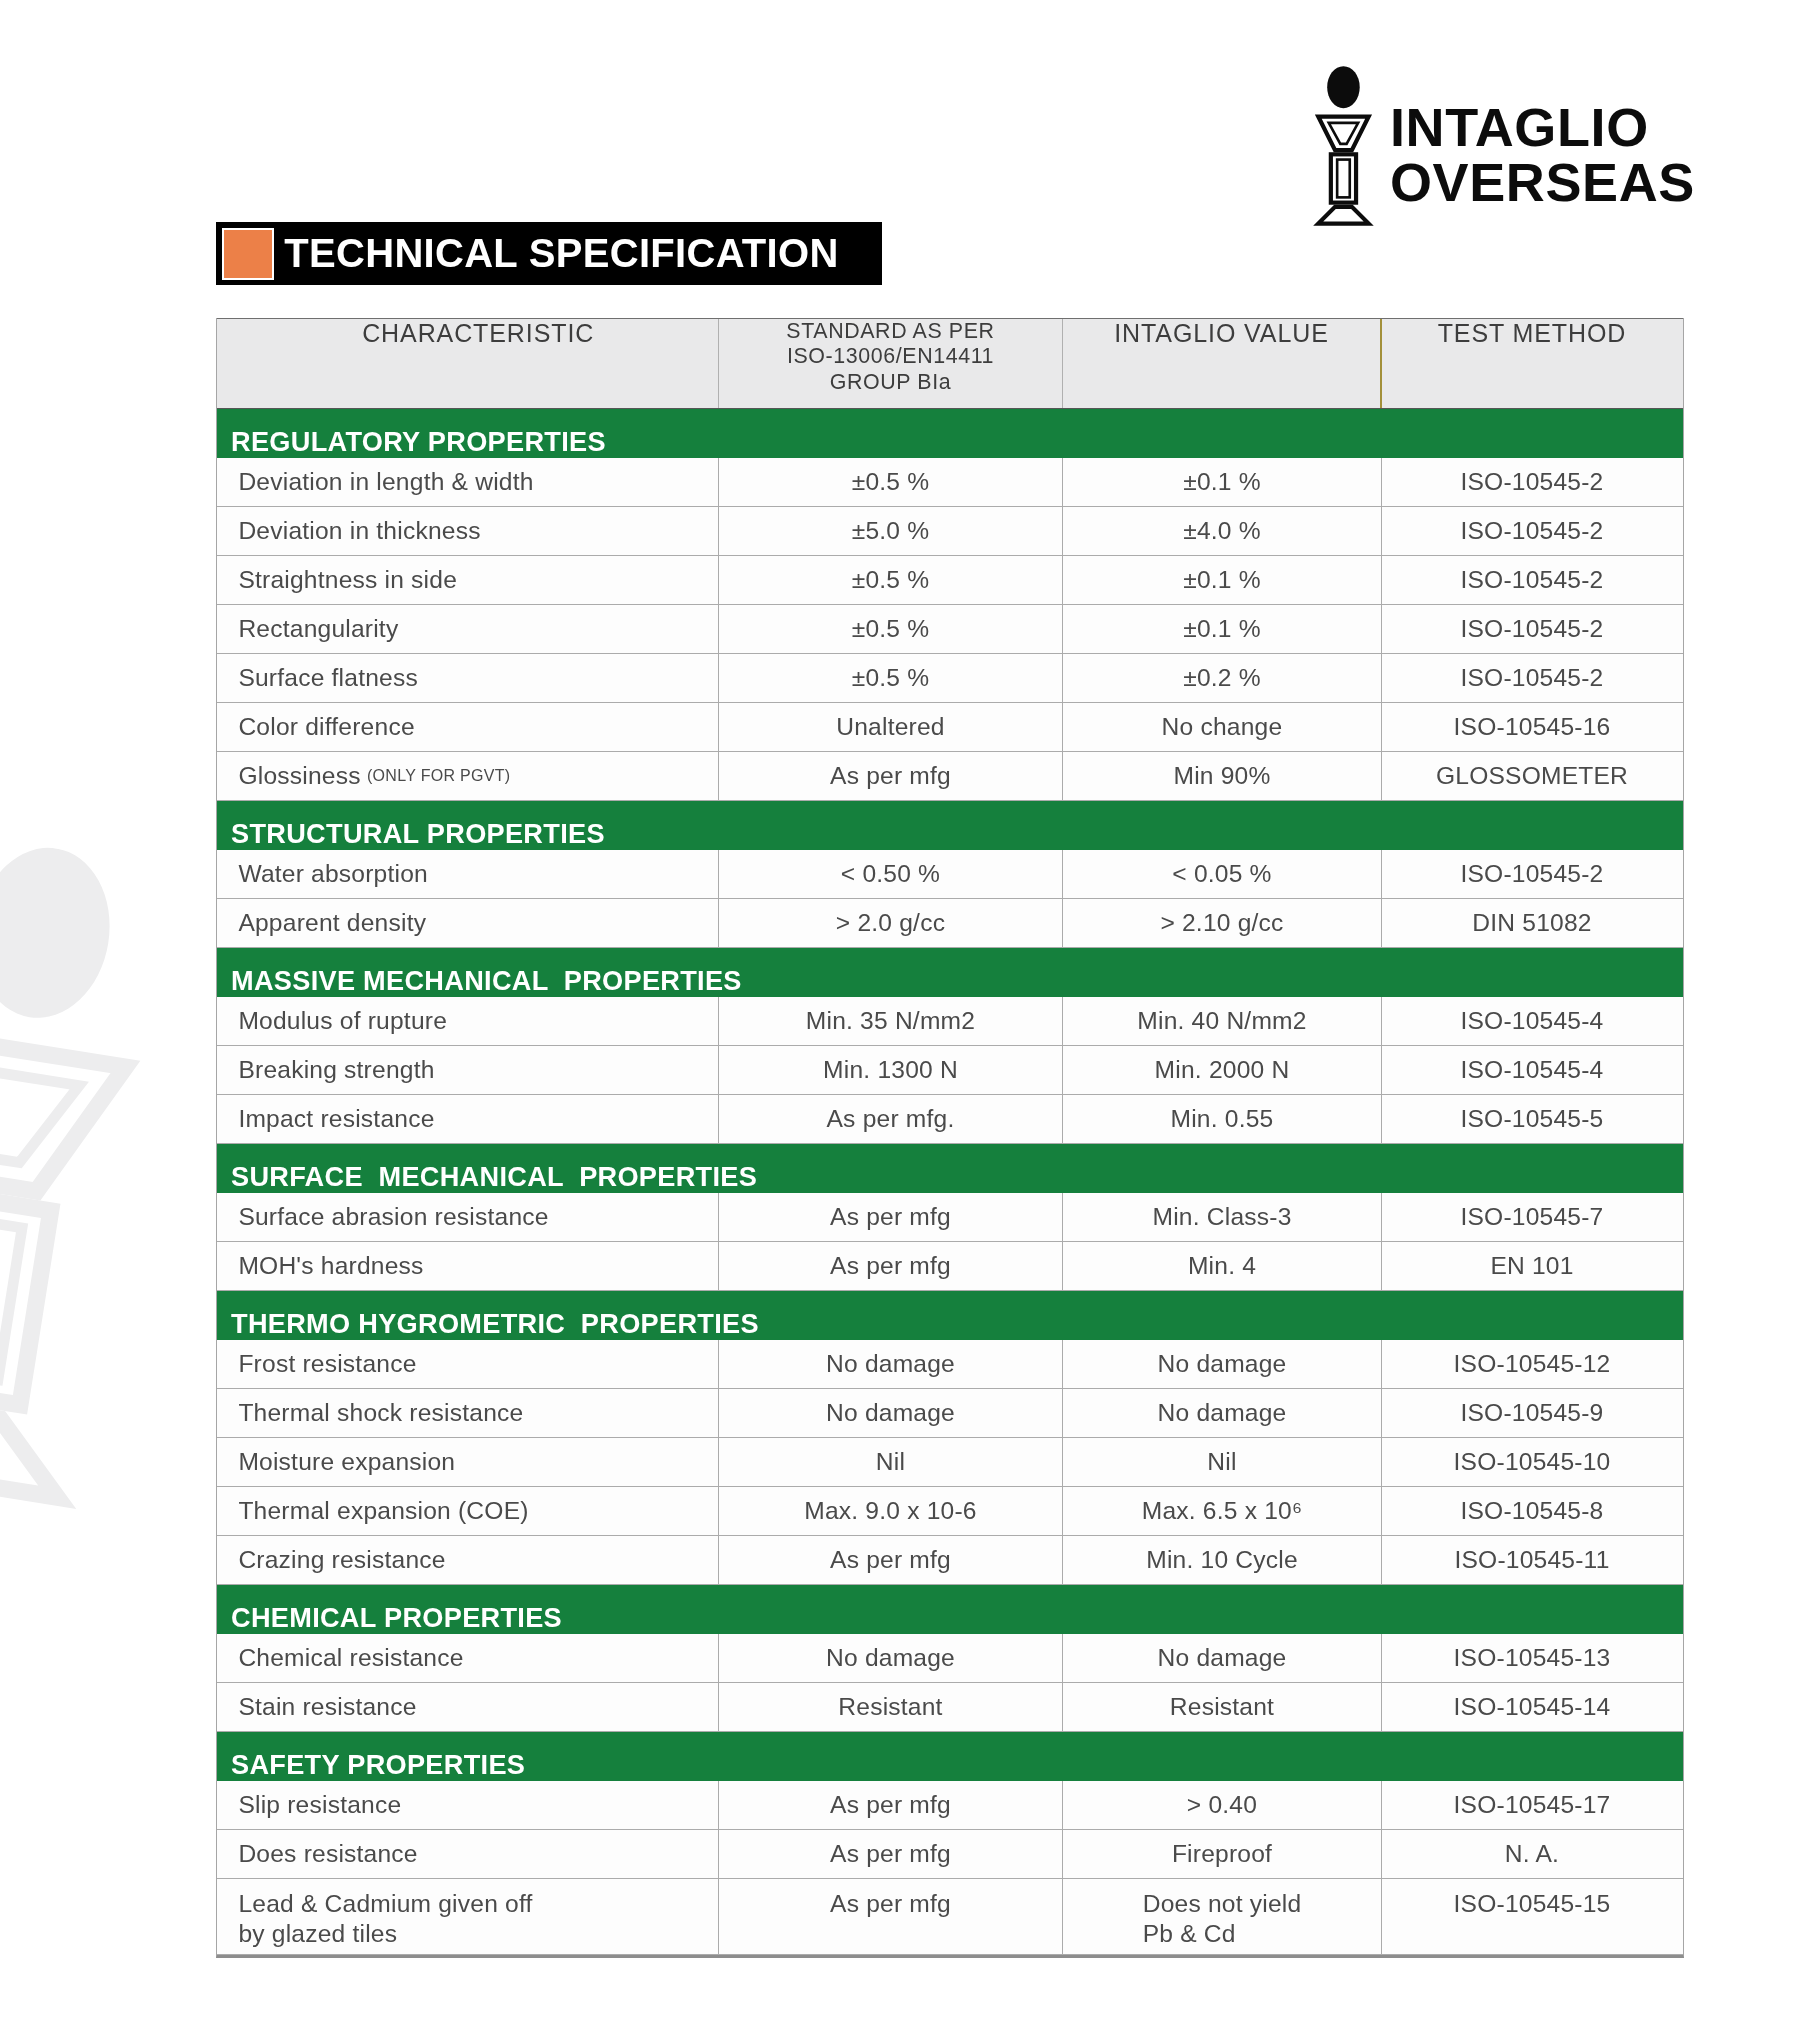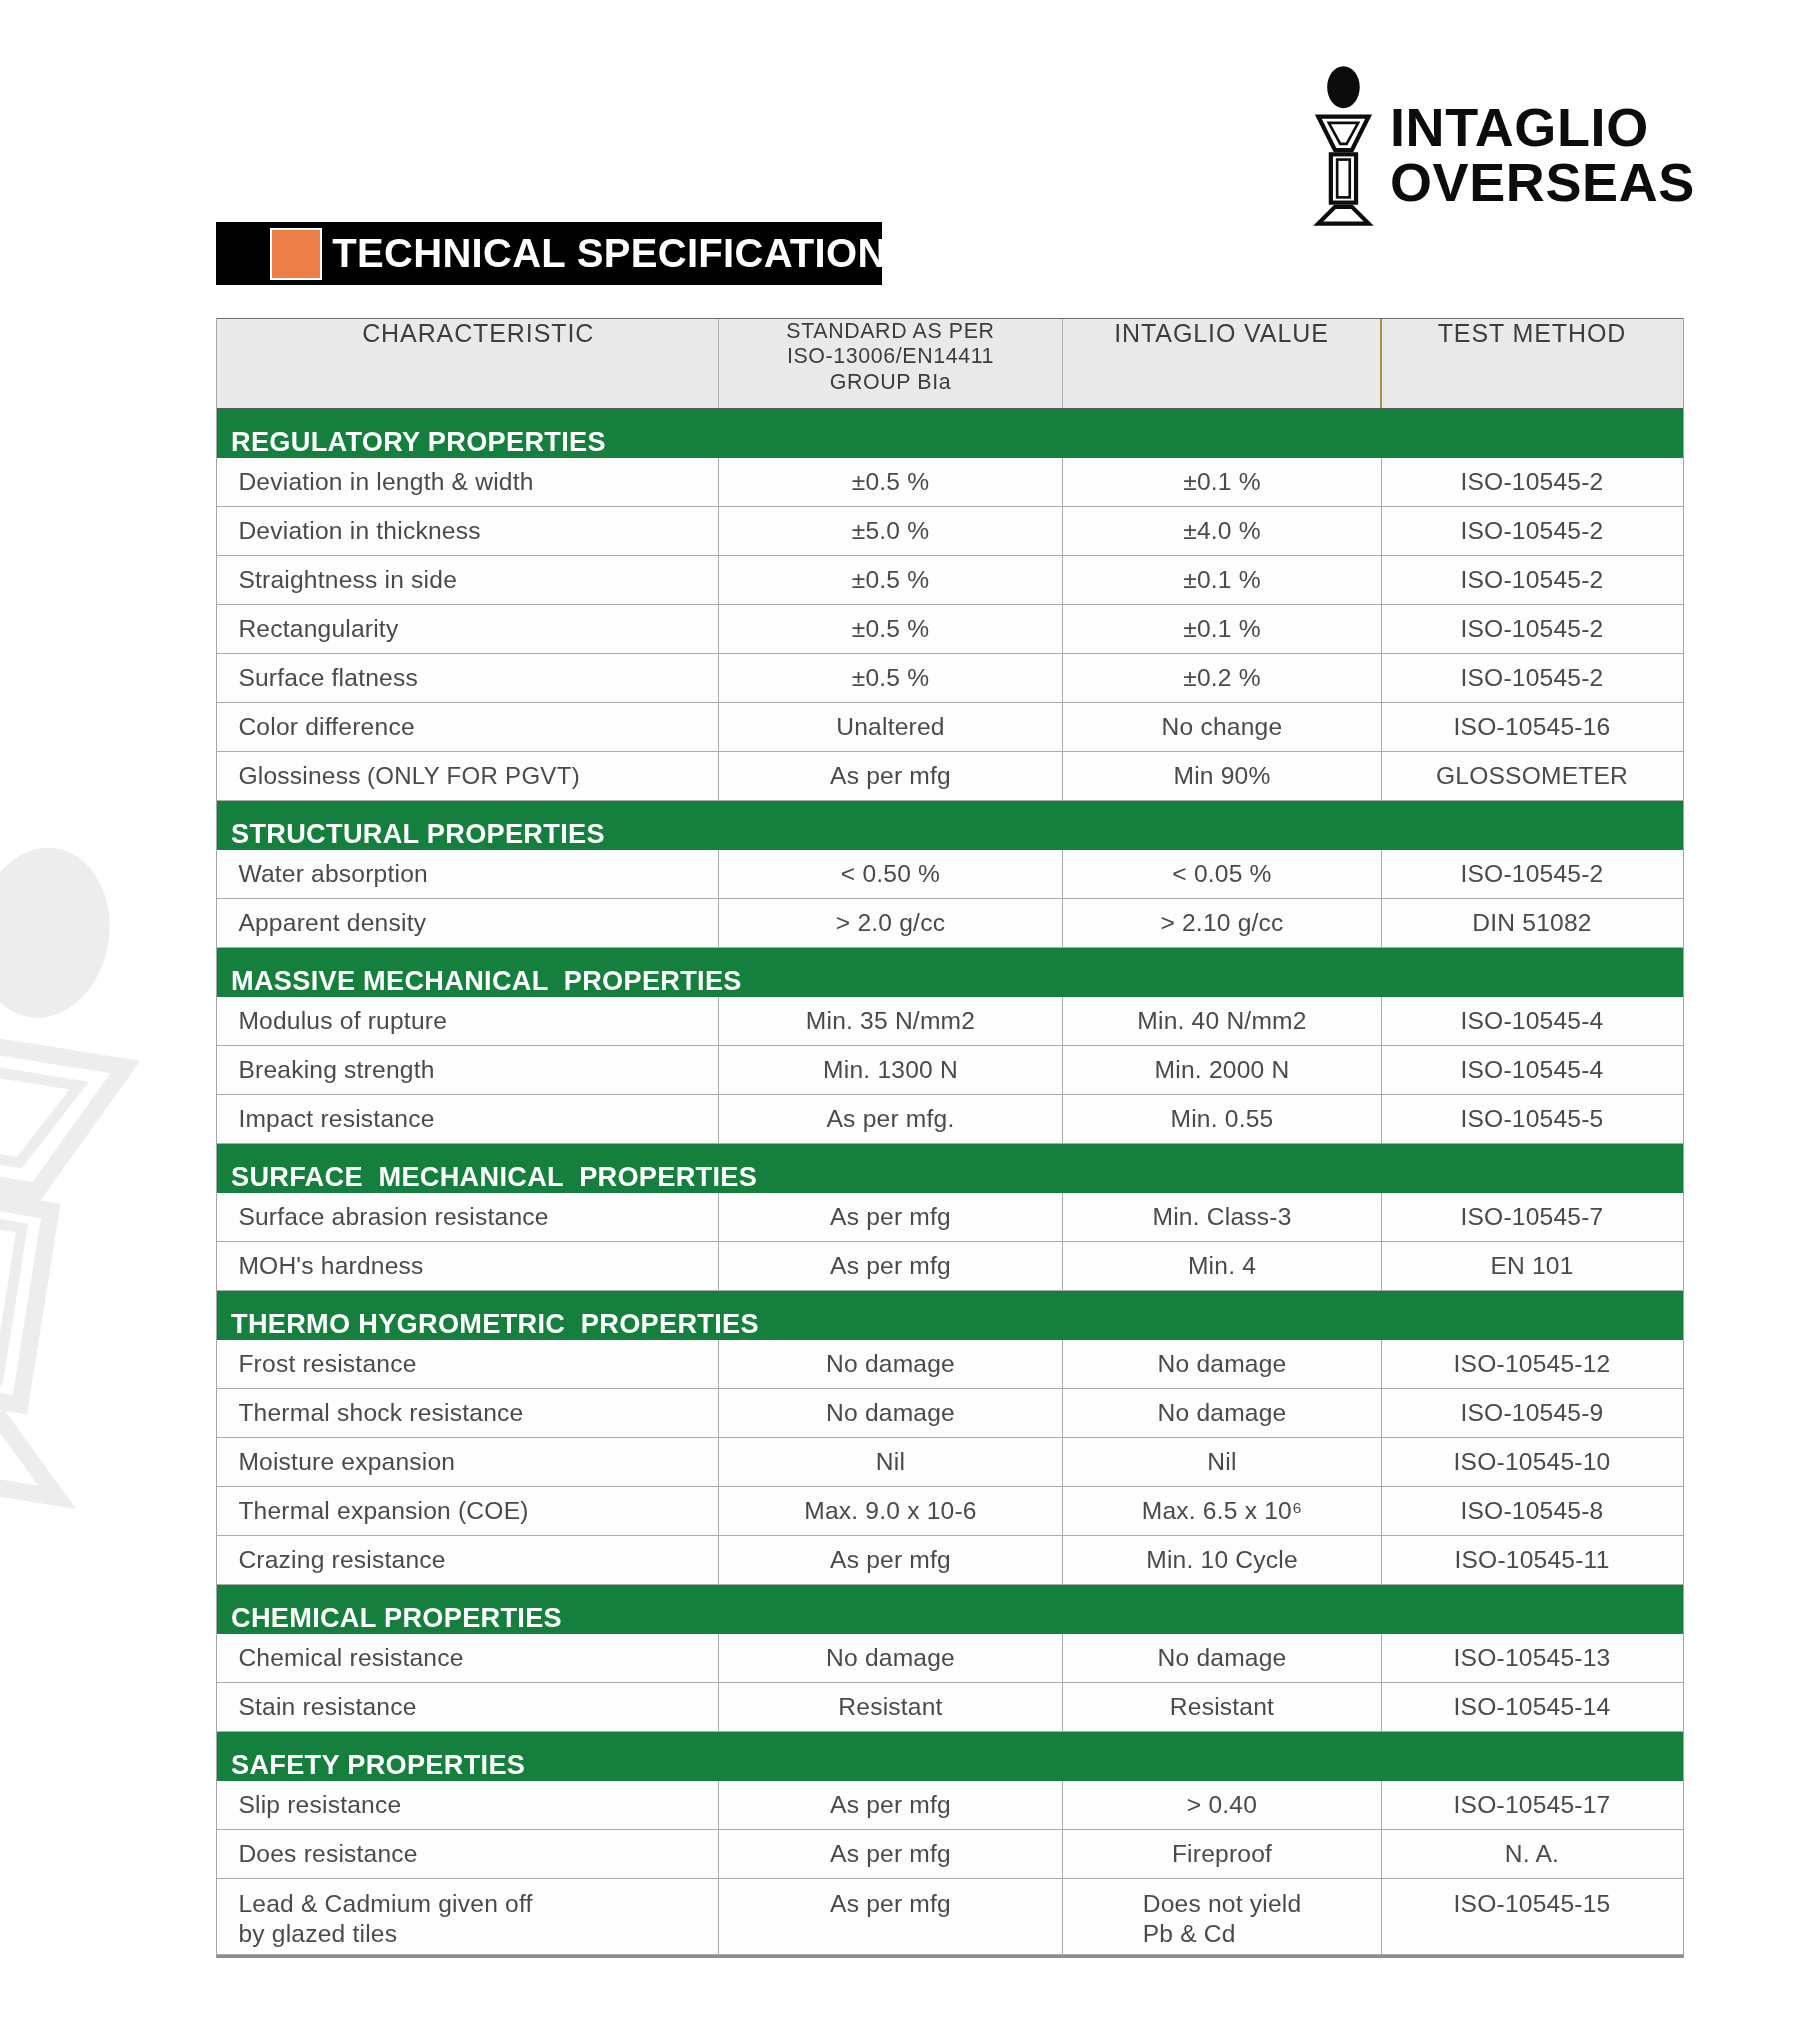--- a/index.html
+++ b/index.html
@@ -7,21 +7,21 @@
     width:1816px;height:2025px;position:relative;overflow:hidden;
     background:#ffffff;font-family:"Liberation Sans",sans-serif;
   }
   
   .watermark{position:absolute;left:-120px;top:845px;transform:rotate(9deg);opacity:1;}
   
   .logo{position:absolute;top:66px;left:1313px;display:flex;gap:14px;}
   .logo-icon{width:63px;height:163px;}
   .logo-text{font-weight:bold;color:#0c0c0c;font-size:54px;line-height:1.02;letter-spacing:0.6px;margin-top:34px;white-space:nowrap;}
   
-  .titlebar{position:absolute;left:216px;top:222px;width:666px;height:63px;background:#000;display:flex;align-items:center;box-sizing:border-box;padding-left:48px;}
+  .titlebar{position:absolute;left:216px;top:222px;width:666px;height:63px;background:#000;display:flex;align-items:center;box-sizing:border-box;}
   .accent{width:48px;height:48px;background:#ec8048;border:2.5px solid #ffffff;margin-left:6.3px;flex:0 0 auto;}
   .title{color:#ffffff;font-weight:bold;font-size:40px;letter-spacing:0.3px;margin-left:10px;white-space:nowrap;}
   
   .table{position:absolute;left:216px;top:318px;width:1468px;box-sizing:border-box;
          border-left:1.3px solid #a6a6a6;border-right:1.3px solid #a6a6a6;border-bottom:3.8px solid #8d8d8d;background:#fdfdfd;}
   .thead{display:flex;height:91px;background:#e9e9ea;border-top:1.9px solid #6f6f6f;border-bottom:1.9px solid #565656;box-sizing:border-box;}
   .th{display:flex;justify-content:center;color:#3d3d3d;letter-spacing:0.9px;box-sizing:border-box;font-size:25px;}
   .th span{white-space:pre-line;text-align:center;line-height:1.18;}
   .th.c1{font-size:21.4px;letter-spacing:0.6px;}
   .th.c0,.th.c1{border-right:1.3px solid #b0b0b0;}
@@ -31,21 +31,21 @@
   .r{display:flex;min-height:49px;background:#fdfdfd;border-bottom:1.3px solid #ababab;box-sizing:border-box;}
   .t{display:flex;align-items:center;box-sizing:border-box;color:#4a4a4a;font-size:24.6px;letter-spacing:0.2px;}
   .t span{white-space:pre-line;line-height:1.2;display:inline-block;text-align:left;}
   .c0{width:502px;padding-left:21.4px;box-sizing:border-box;}
   .c1{width:344px;justify-content:center;}
   .c2{width:319px;justify-content:center;}
   .c3{width:300px;justify-content:center;}
   .t.c0,.t.c1,.t.c2{border-right:1.3px solid #ababab;}
   .r.tall{min-height:76px;}
   .r.tall .t{align-items:flex-start;padding-top:10px;}
-  .note{font-size:24px;letter-spacing:0.3px;margin-left:6.3px;}
+  .note{font-size:16px;letter-spacing:0.3px;margin-left:6.3px;}
 </style>
 </head>
 <body>
 
 <div class="watermark">
   <svg width="257" height="662" viewBox="0 0 120 310">
     <ellipse cx="58" cy="40" rx="31" ry="40" fill="#ededee"></ellipse>
     <path d="M10 96 H106 L74 160 H42 Z" fill="none" stroke="#ededee" stroke-width="8"></path>
     <path d="M30 108 H86 L64 148 H52 Z" fill="none" stroke="#ededee" stroke-width="5"></path>
     <rect x="34" y="168" width="48" height="92" fill="none" stroke="#ededee" stroke-width="8"></rect>

